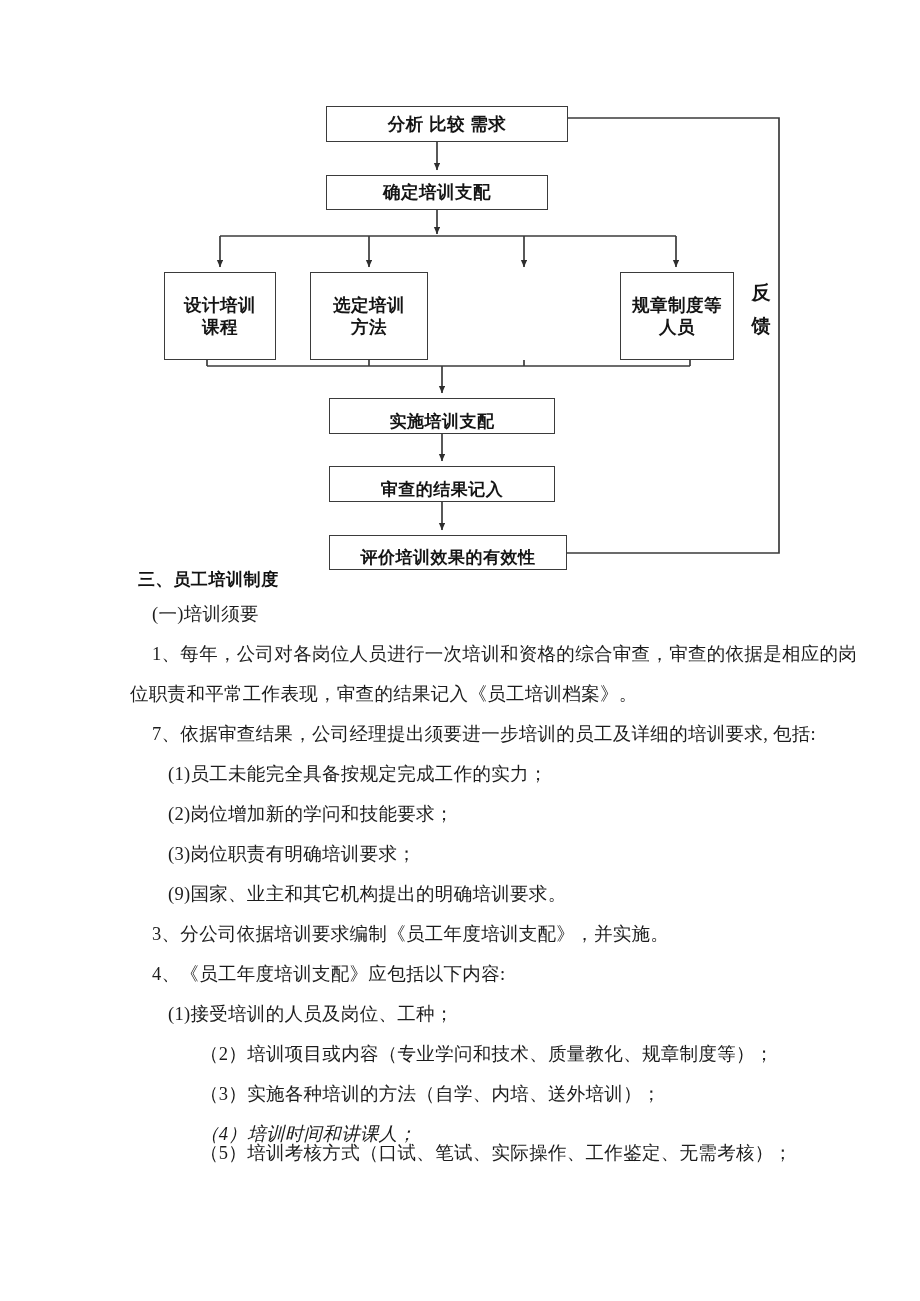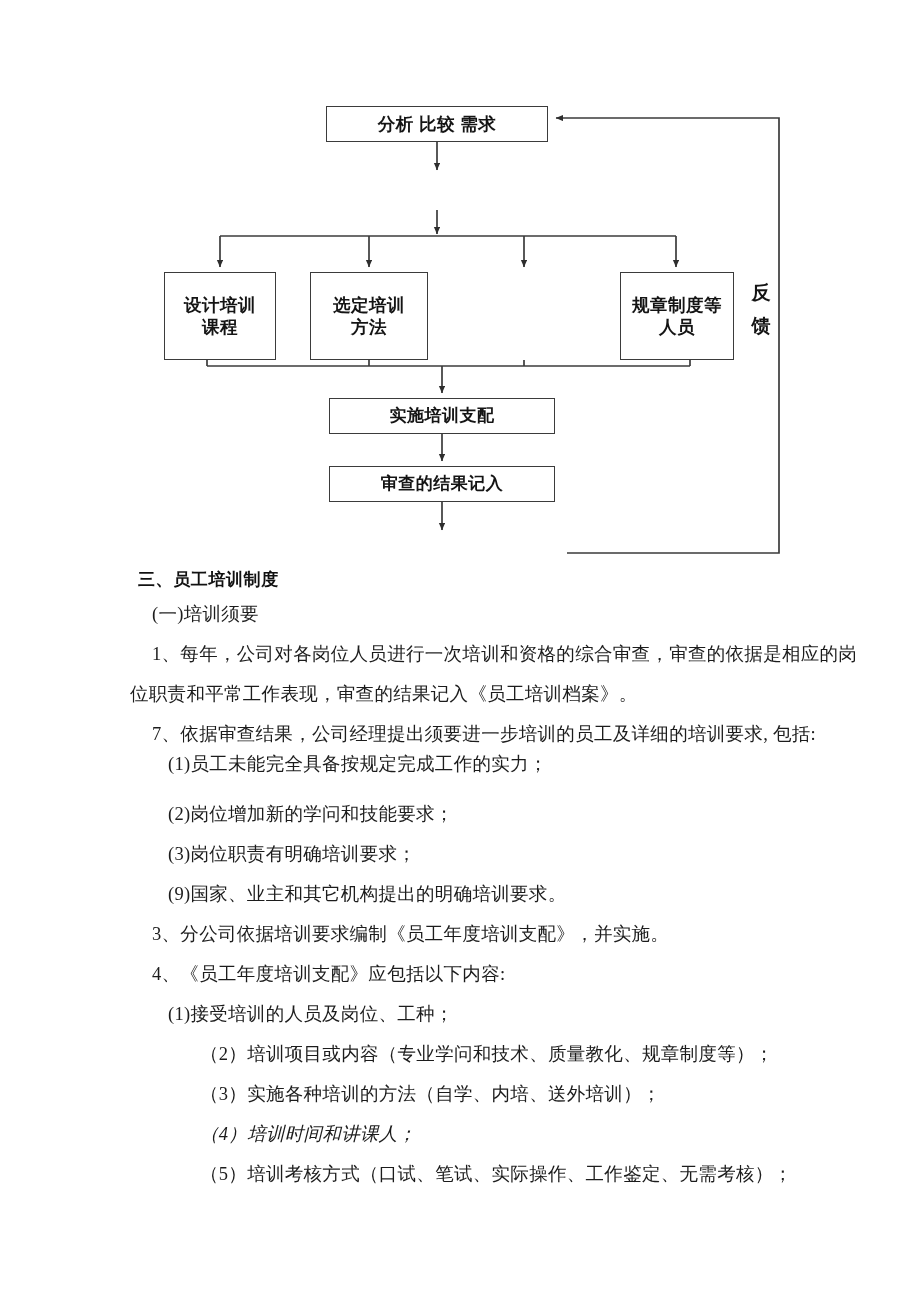--- a/index.html
+++ b/index.html
@@ -38,24 +38,24 @@
     align-items: center;
     justify-content: center;
     text-align: center;
     font-family: "Liberation Sans", "DejaVu Sans", sans-serif;
     font-weight: bold;
     font-size: 17.5px;
     letter-spacing: 0.5px;
     line-height: 1.28;
     color: #141414;
   }
-  .node.wide { font-size: 17px; }
+  .node.wide { font-size: 17px; align-items: flex-end; }
   .node-text { display: block; white-space: pre-line; }
 
-  #node-analyze   { left: 326px; top: 106px;  width: 222px; height: 36px; }
+  #node-analyze   { left: 326px; top: 106px;  width: 242px; height: 36px; }
   #node-confirm   { left: 326px; top: 175px;  width: 222px; height: 35px; }
   #node-course    { left: 164px; top: 272px;  width: 112px; height: 88px; }
   #node-method    { left: 310px; top: 272px;  width: 118px; height: 88px; }
   #node-condition { left: 465px; top: 272px;  width: 118px; height: 88px; }
   #node-personnel { left: 620px; top: 272px;  width: 114px; height: 88px; }
   #node-implement { left: 329px; top: 398px;  width: 226px; height: 36px; }
   #node-evaluate  { left: 329px; top: 466px;  width: 226px; height: 36px; }
   #node-validity  { left: 329px; top: 535px;  width: 238px; height: 35px; }
 
   #feedback-label {
@@ -141,20 +141,23 @@
       <line x1="442" y1="502" x2="442" y2="530" marker-end="url(#arrowhead)"></line>
 
       <path d="M567,553 L779,553 L779,118 L556,118" marker-end="url(#arrowhead-left)"></path>
     </g>
   </svg>
 
   <div class="node" id="node-analyze">
     <span class="node-text">分析  比较  需求</span>
   </div>
 
+  <div class="node" id="node-confirm">
+    <span class="node-text">确定培训支配</span>
+  </div>
 
   <div class="node" id="node-course">
     <span class="node-text">设计培训
 课程</span>
   </div>
 
   <div class="node" id="node-method">
     <span class="node-text">选定培训
 方法</span>
   </div>
@@ -166,36 +169,39 @@
   </div>
 
   <div class="node wide" id="node-implement">
     <span class="node-text">实施培训支配</span>
   </div>
 
   <div class="node wide" id="node-evaluate">
     <span class="node-text">审查的结果记入</span>
   </div>
 
+  <div class="node wide" id="node-validity">
+    <span class="node-text">评价培训效果的有效性</span>
+  </div>
 
   <div id="feedback-label">反馈</div>
 </div>
 
 <div id="doc-body">
   <div class="heading">三、员工培训制度</div>
   <div id="paragraph-container">
       <div class="para ind-1" style="top: 45px;">(一)培训须要</div>
       <div class="para ind-1" style="top: 85px;">1、每年，公司对各岗位人员进行一次培训和资格的综合审查，审查的依据是相应的岗</div>
       <div class="para ind-0" style="top: 125px;">位职责和平常工作表现，审查的结果记入《员工培训档案》。</div>
       <div class="para ind-1" style="top: 165px;">7、依据审查结果，公司经理提出须要进一步培训的员工及详细的培训要求, 包括:</div>
-      <div class="para ind-2" style="top: 195px;">(1)员工未能完全具备按规定完成工作的实力；</div>
+      <div class="para ind-2" style="top: 205px;">(1)员工未能完全具备按规定完成工作的实力；</div>
       <div class="para ind-2" style="top: 245px;">(2)岗位增加新的学问和技能要求；</div>
       <div class="para ind-2" style="top: 285px;">(3)岗位职责有明确培训要求；</div>
       <div class="para ind-2" style="top: 325px;">(9)国家、业主和其它机构提出的明确培训要求。</div>
       <div class="para ind-1" style="top: 365px;">3、分公司依据培训要求编制《员工年度培训支配》，并实施。</div>
       <div class="para ind-1" style="top: 405px;">4、《员工年度培训支配》应包括以下内容:</div>
       <div class="para ind-2" style="top: 445px;">(1)接受培训的人员及岗位、工种；</div>
       <div class="para ind-3" style="top: 485px;">（2）培训项目或内容（专业学问和技术、质量教化、规章制度等）；</div>
       <div class="para ind-3" style="top: 525px;">（3）实施各种培训的方法（自学、内培、送外培训）；</div>
       <div class="para ind-3" style="top: 565px; font-style: italic;">（4）培训时间和讲课人；</div>
-      <div class="para ind-3" style="top: 605px;">（5）培训考核方式（口试、笔试、实际操作、工作鉴定、无需考核）；</div>
+      <div class="para ind-3" style="top: 584px;">（5）培训考核方式（口试、笔试、实际操作、工作鉴定、无需考核）；</div>
     </div>
 </div>
 
 </body></html>

